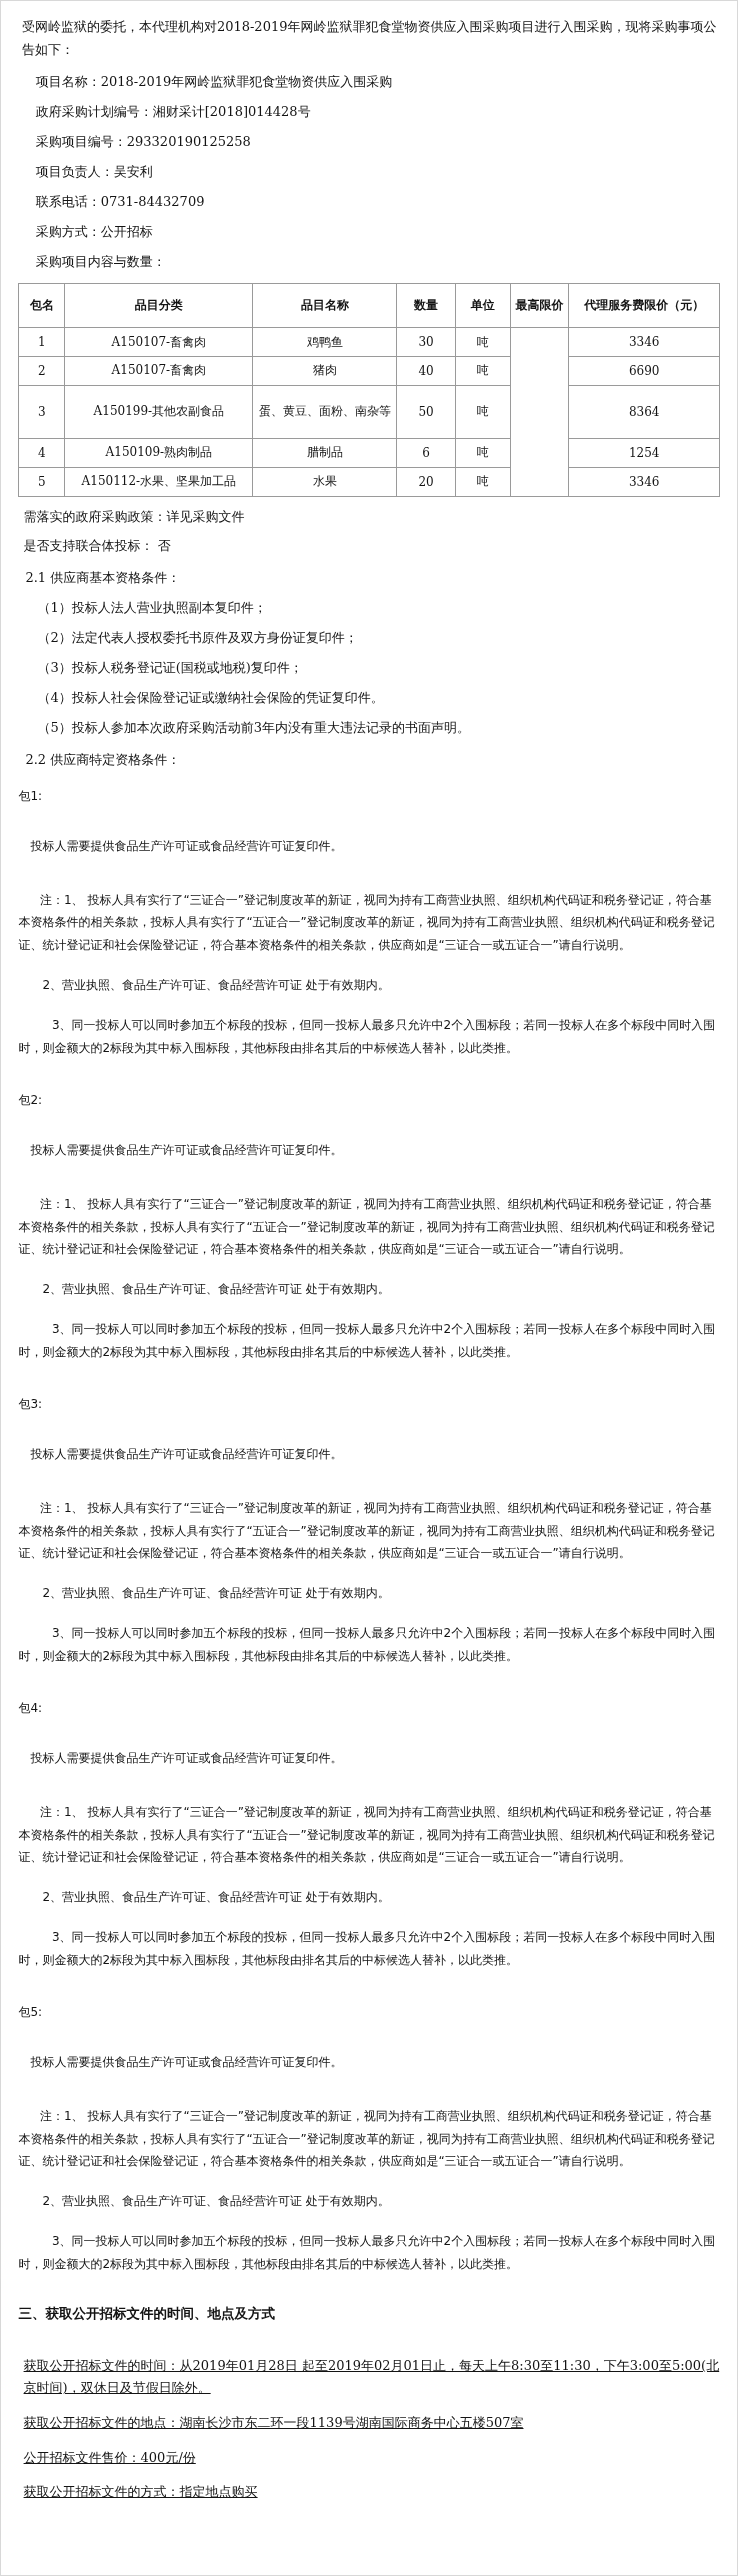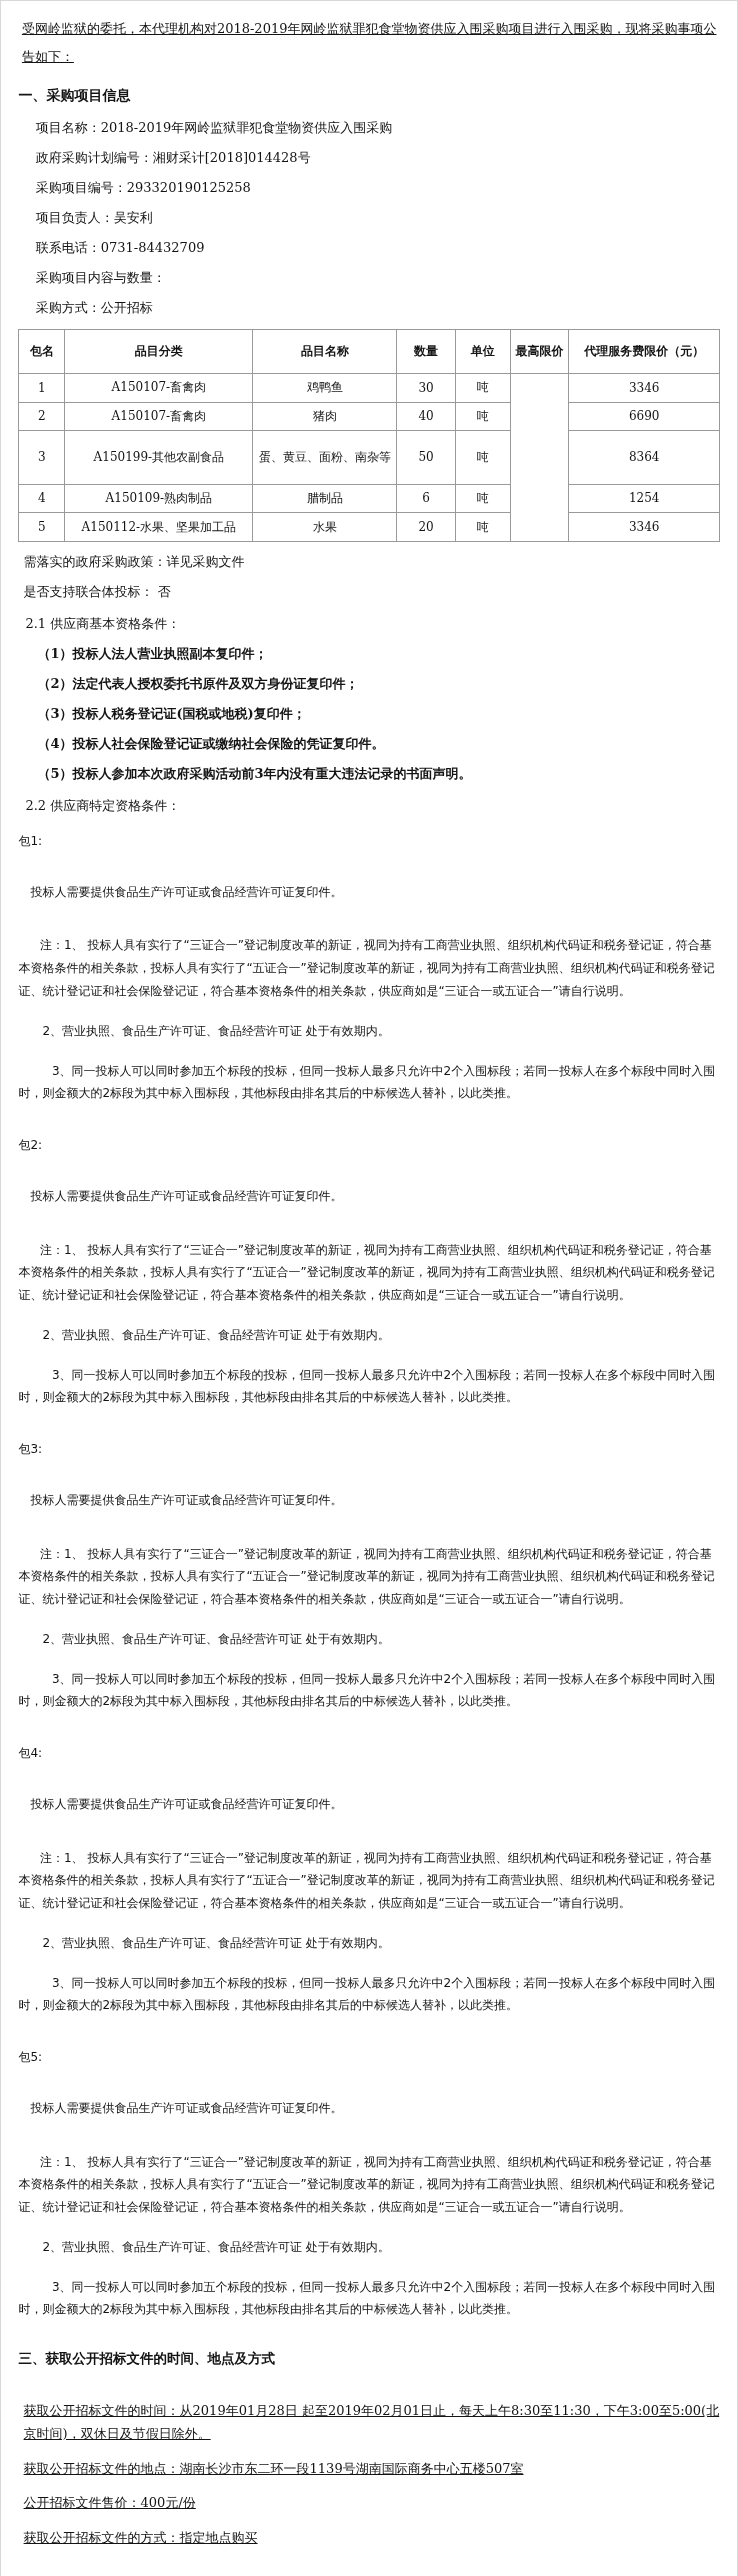--- a/index.html
+++ b/index.html
@@ -3,26 +3,26 @@
 <meta charset="utf-8">
 <style>
   html,body { margin:0; padding:0; background:#f6f6f6; }
   .page {
     width:738px; min-height:2576px; box-sizing:border-box;
     background:#ffffff; border:0.9px solid #d8d8d8;
     padding:7px 17.4px 24px 17.4px;
     font-family:"DejaVu Serif", serif;
     color:#141414; font-size:13px;
   }
-  .intro { margin:7px 0 3.5px 3.5px; line-height:28px;text-decoration:underline; }
+  .intro { margin:7px 0 3.5px 3.5px; line-height:23px; }
   .head-serif { font-family:"DejaVu Serif", serif; font-weight:bold; font-size:14px; margin:15.6px 0 14px 0; }
   .head-sans  { font-family:"DejaVu Sans", sans-serif; font-weight:bold; font-size:13.5px; margin:21px 0 32px 0; }
   .info-line { margin:12px 0 12px 17.4px; }
   .plain-line { margin:11.3px 0 11.3px 5.2px; }
-  .basic-item { margin:12px 0 12px 19px;font-weight:bold; }
+  .basic-item { margin:12px 0 12px 19px; }
   .sub-title { margin:14px 0 12px 7px; }
 
   table.items { border-collapse:collapse; table-layout:fixed; width:702px; margin:12px 0 10.4px 0; font-size:12px;padding-left:38px; }
   table.items th, table.items td { border:0.9px solid #9a9a9a; text-align:center; padding:2.6px 4.3px; word-break:break-all; }
   table.items th { font-weight:bold; height:38px; }
   table.items td { height:22.6px; }
   tr.tall td { height:47px; }
 
   .pkg-label { font-family:"DejaVu Sans", sans-serif; font-size:12px; margin:26px 0 29.5px 21px; }
   .pkg p { font-family:"DejaVu Sans", sans-serif; font-size:12px; line-height:22.6px; margin:15.6px 0; }
@@ -33,29 +33,28 @@
 
   .s3-line, .s4-line { margin:12px 0 12px 5.2px; line-height:22.6px;text-decoration:underline; }
 </style>
 </head>
 <body>
 
 <div class="page">
 
   <p class="intro">受网岭监狱的委托，本代理机构对2018-2019年网岭监狱罪犯食堂物资供应入围采购项目进行入围采购，现将采购事项公告如下：</p>
 
-  <h2 class="head-serif">一、采购项目信息</h2>
 
   <p class="info-line">项目名称：2018-2019年网岭监狱罪犯食堂物资供应入围采购</p>
   <p class="info-line">政府采购计划编号：湘财采计[2018]014428号</p>
   <p class="info-line">采购项目编号：293320190125258</p>
   <p class="info-line">项目负责人：吴安利</p>
   <p class="info-line">联系电话：0731-84432709</p>
+  <p class="info-line">采购方式：公开招标</p>
   <p class="info-line">采购项目内容与数量：</p>
-  <p class="info-line">采购方式：公开招标</p>
 
   <table class="items">
     <colgroup>
       <col style="width:45px">
         <col style="width:184px">
         <col style="width:141px">
       <col style="width:57px">
         <col style="width:54px">
         <col style="width:57px">
         <col style="width:148px">

